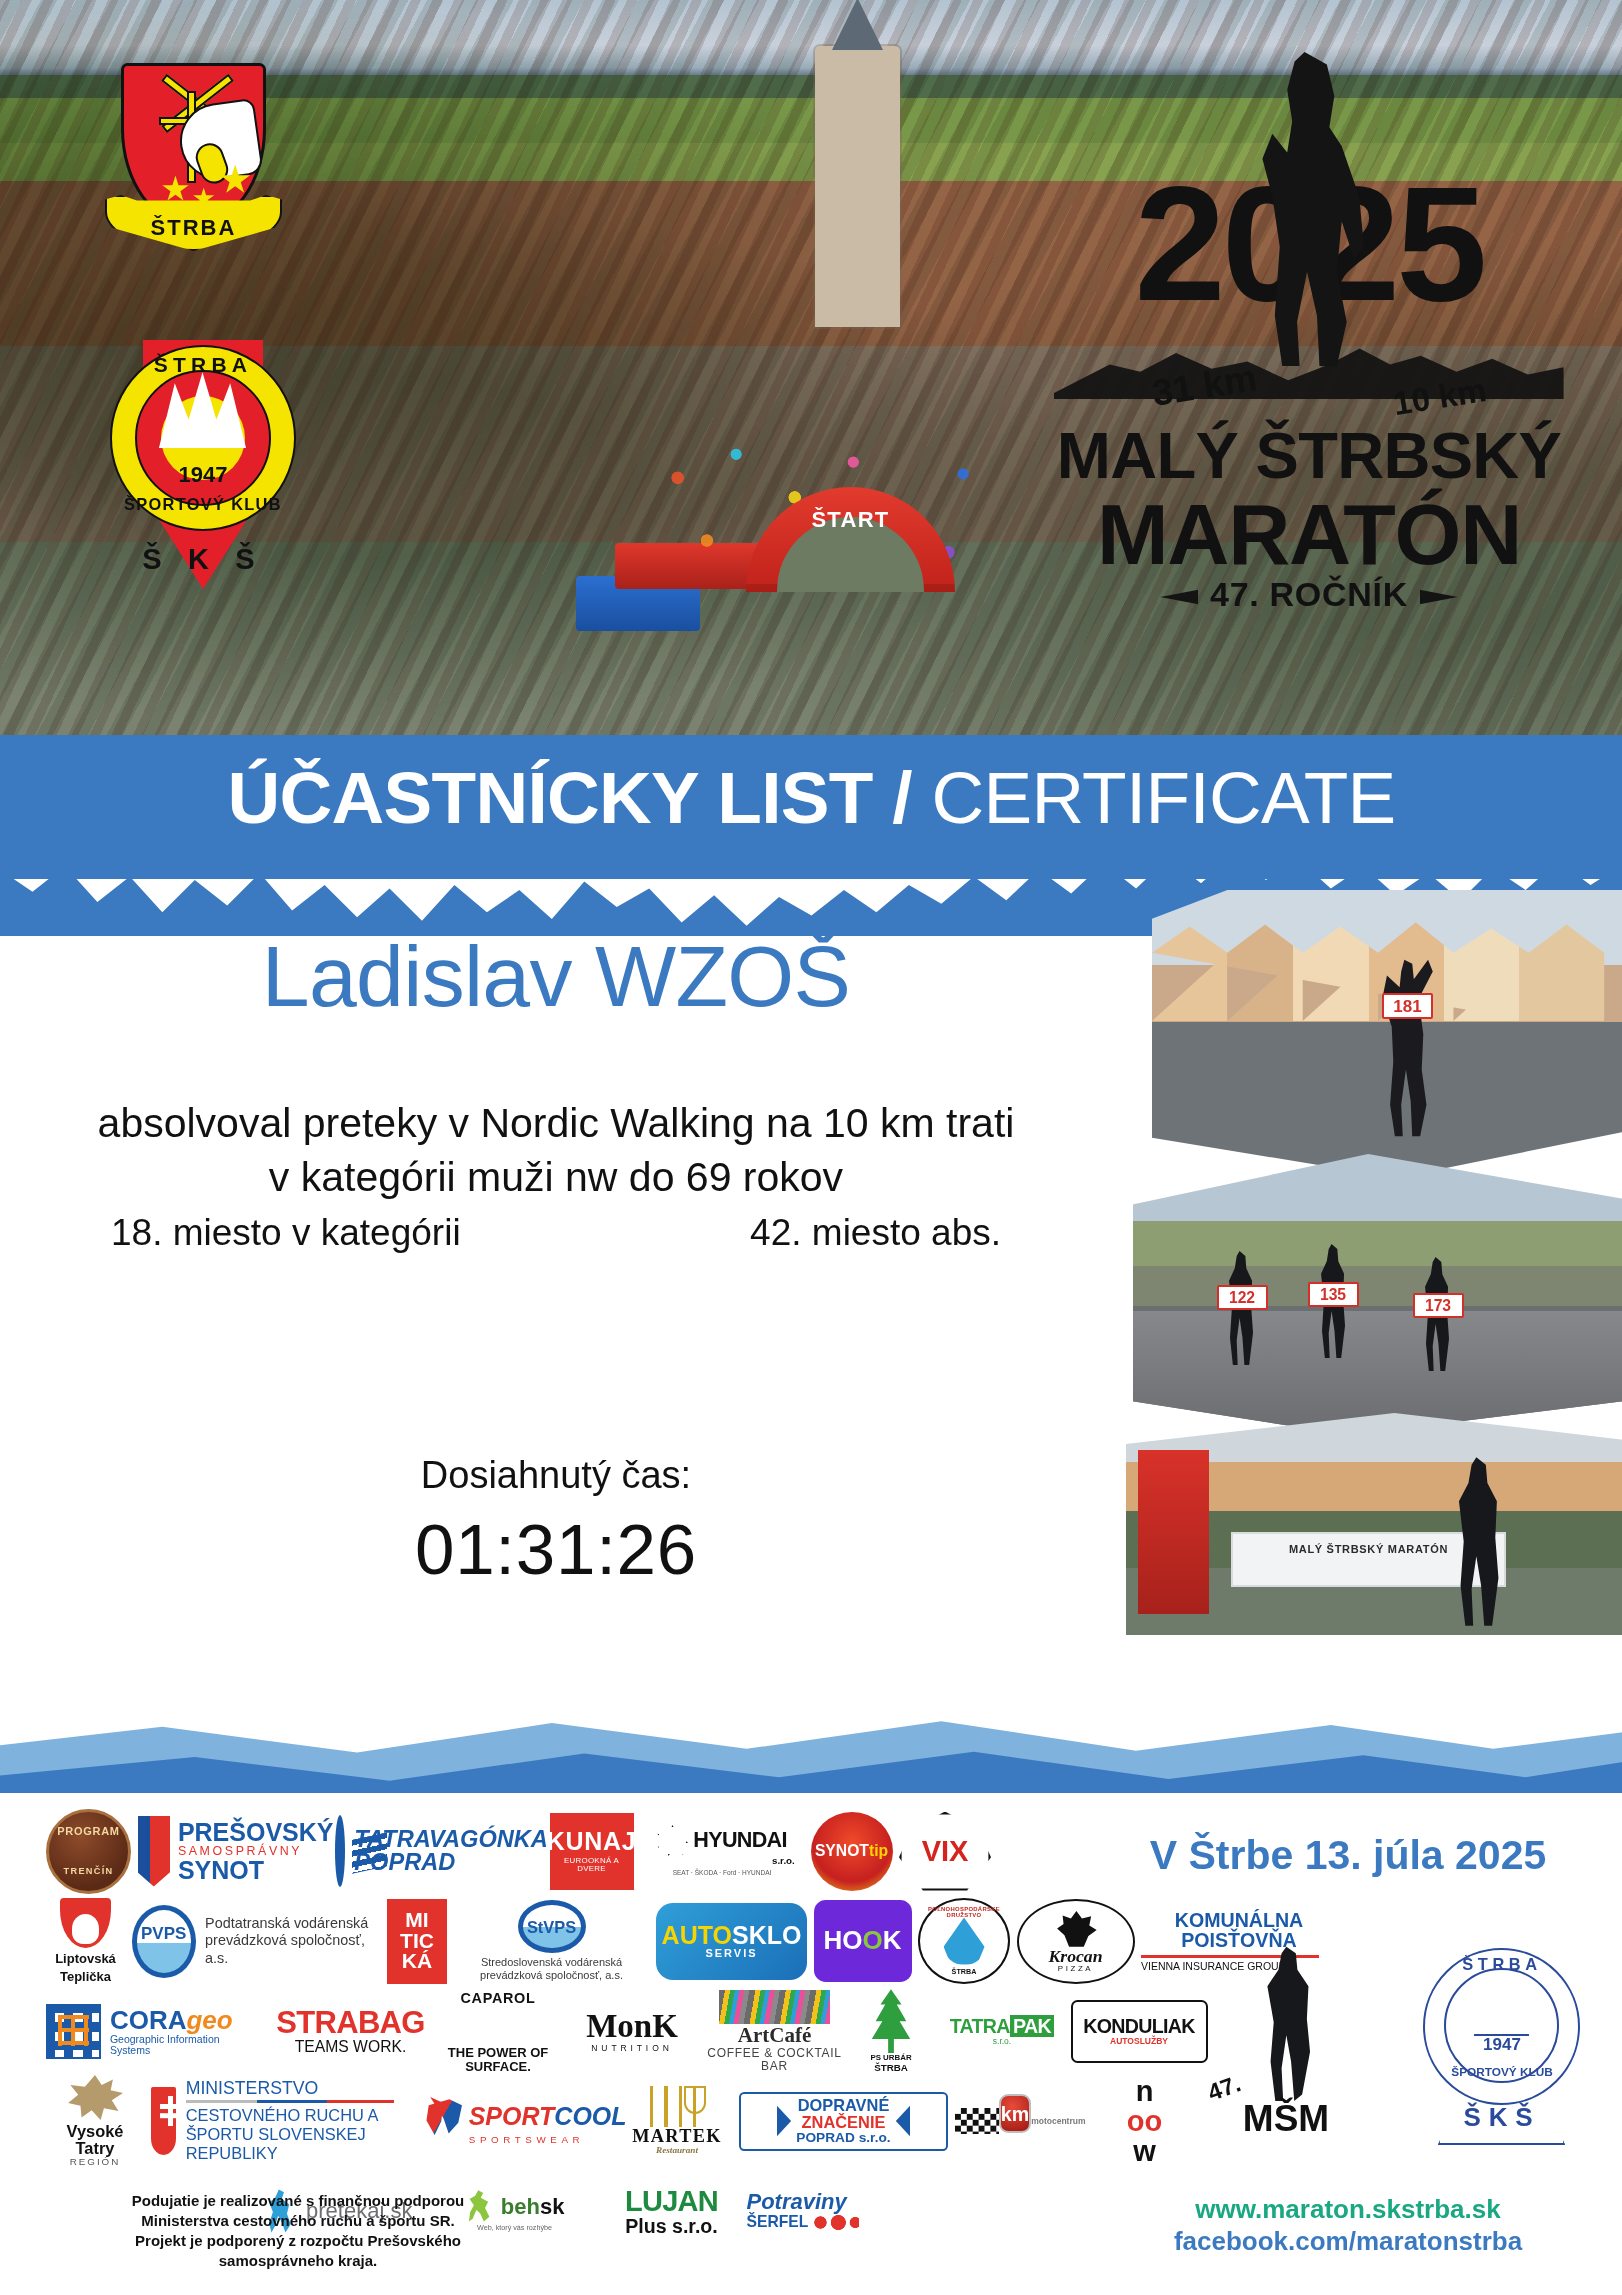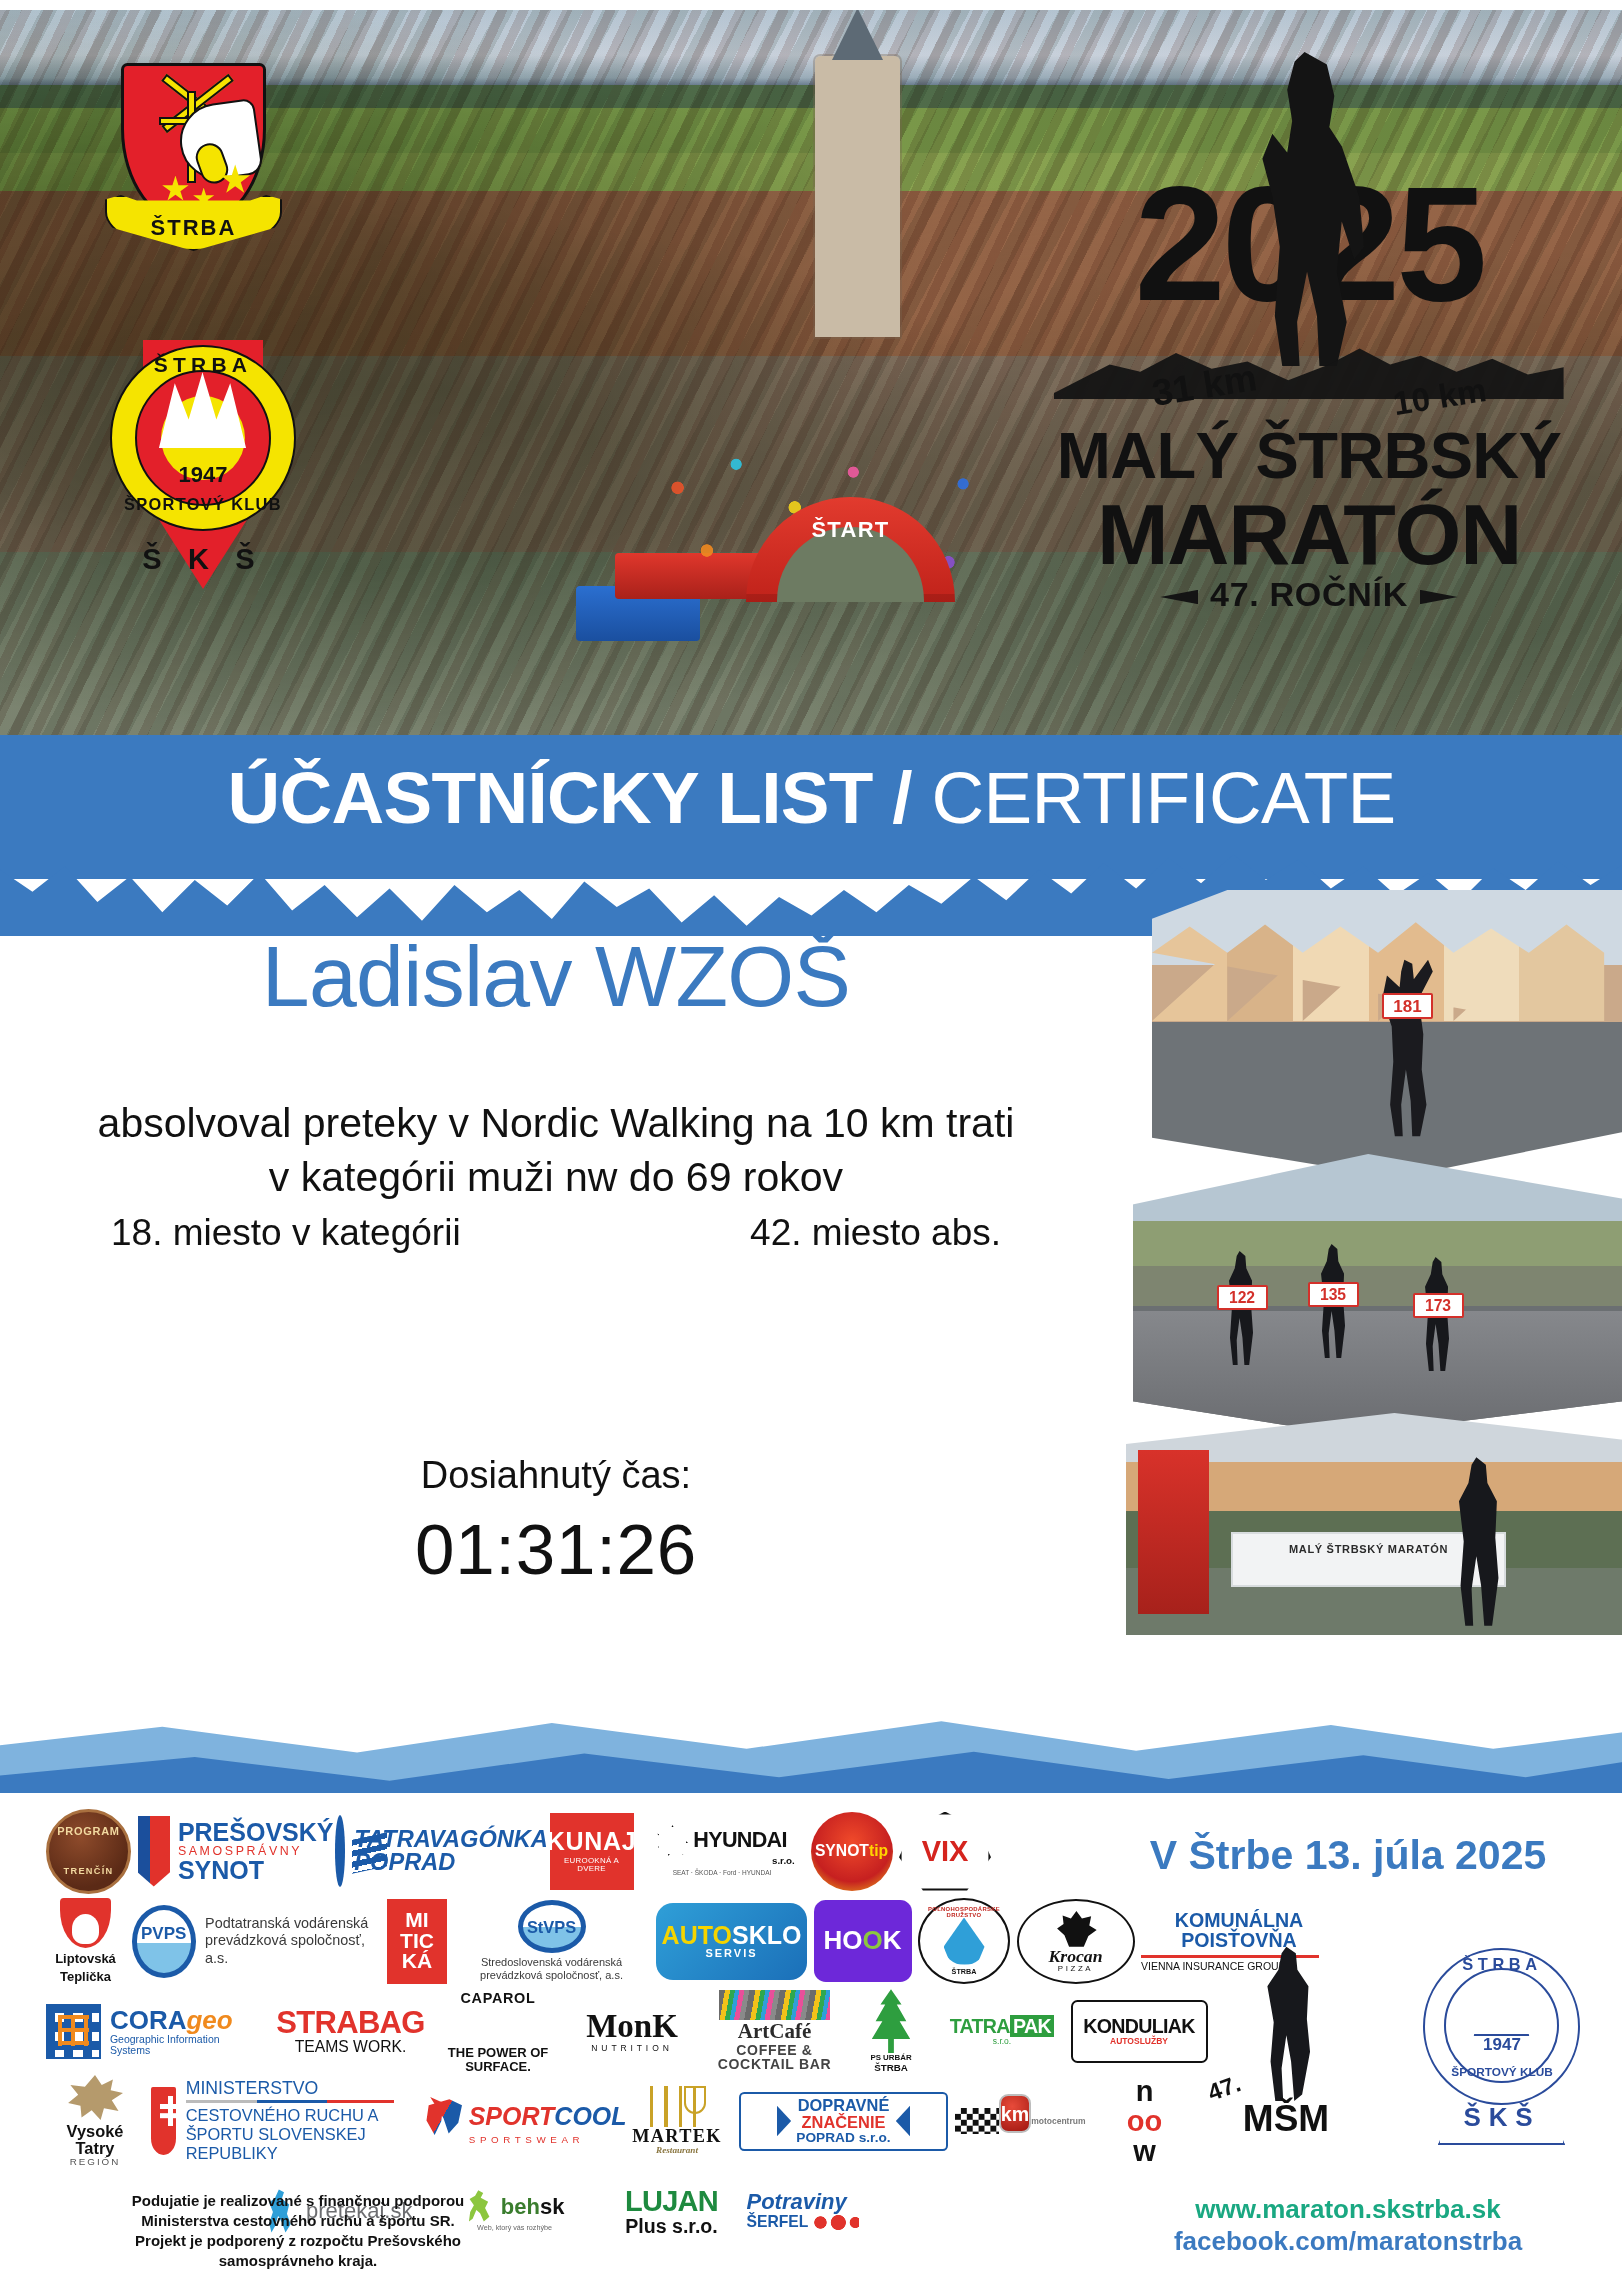--- a/index.html
+++ b/index.html
@@ -19,21 +19,20 @@
       
       linear-gradient(180deg,transparent 0 7%, #6d839a 7% 10%, transparent 10%),
       linear-gradient(180deg,transparent 0 9%, #52724f 9% 13%, transparent 13%),
       
       linear-gradient(180deg,transparent 0 12%, #7da04e 12% 19%, transparent 19%),
       linear-gradient(180deg,transparent 0 17%, #8cab55 17% 24%, transparent 24%),
       
       linear-gradient(180deg,transparent 0 22%, #9a6a4c 22% 46%, transparent 46%),
       linear-gradient(180deg,transparent 0 44%, #8e7c6c 44% 72%, transparent 72%),
       linear-gradient(180deg,transparent 0 70%, #7f8b78 70% 100%);
-    margin-top: 10px;
   }
   .hero-tex {
     position:absolute; inset:0;
     background-image:
       repeating-linear-gradient(115deg, rgba(120,60,40,.28) 0 9.2px, rgba(190,150,120,.12) 9.2px 19.6px),
       repeating-linear-gradient(-62deg, rgba(60,70,50,.20) 0 14.4px, rgba(230,220,200,.08) 14.4px 31px),
       radial-gradient(ellipse at 22% 62%, rgba(40,80,40,.55) 0 14%, transparent 40%),
       radial-gradient(ellipse at 8% 34%, rgba(30,70,35,.55) 0 12%, transparent 38%),
       radial-gradient(ellipse at 88% 72%, rgba(40,85,45,.45) 0 12%, transparent 40%),
       radial-gradient(ellipse at 63% 38%, rgba(250,250,250,.55) 0 5%, transparent 18%);
@@ -389,21 +388,21 @@
 
   .lg-monk{ width:137px;height:72px;flex-direction:column;}
   .lg-monk .a{ font-family:"Liberation Serif", serif; font-size:33px; color:#111; }
   .lg-monk .b{ font-size:8.5px; letter-spacing:3.9px; color:#111; font-weight:normal;}
 
   .lg-artcafe{ width:135px;height:82px;flex-direction:column;}
   .lg-artcafe .bars{ width:111px;height:35px;
     background:repeating-linear-gradient(100deg,#6b6b6b 0 5.9px,#f2c21a 5.9px 11px,#2ea84f 11px 15.7px,
       #2f9fd8 15.7px 20px,#e94f9a 20px 25px,#8a8a8a 25px 30px);}
   .lg-artcafe .a{ font-family:"Liberation Serif", serif; font-size:21px; color:#2b2b2b; margin-top:1.3px;}
-  .lg-artcafe .b{ font-size:14px; color:#444; font-weight:bold; letter-spacing:0.7px;}
+  .lg-artcafe .b{ font-size:12px; color:#444; font-weight:normal; letter-spacing:0.7px;}
 
   .lg-urbar{ width:85px;height:86px;flex-direction:column;}
   .lg-urbar .tree{ width:48px;height:64px;background:#2e9e3f;
     clip-path:polygon(50% 0,72% 24%,62% 24%,82% 50%,68% 50%,90% 78%,56% 78%,56% 100%,44% 100%,
       44% 78%,10% 78%,32% 50%,18% 50%,38% 24%,28% 24%);}
   .lg-urbar .a{ font-size:7.9px; color:#111; margin-top:1.3px;}
   .lg-urbar .b{ font-size:9.8px; color:#111; }
 
   .lg-tatrapak{ width:124px;height:60px;flex-direction:column;}
   .lg-tatrapak .a{ font-size:19.6px; color:#2e9e3f; letter-spacing:-0.7px;}

